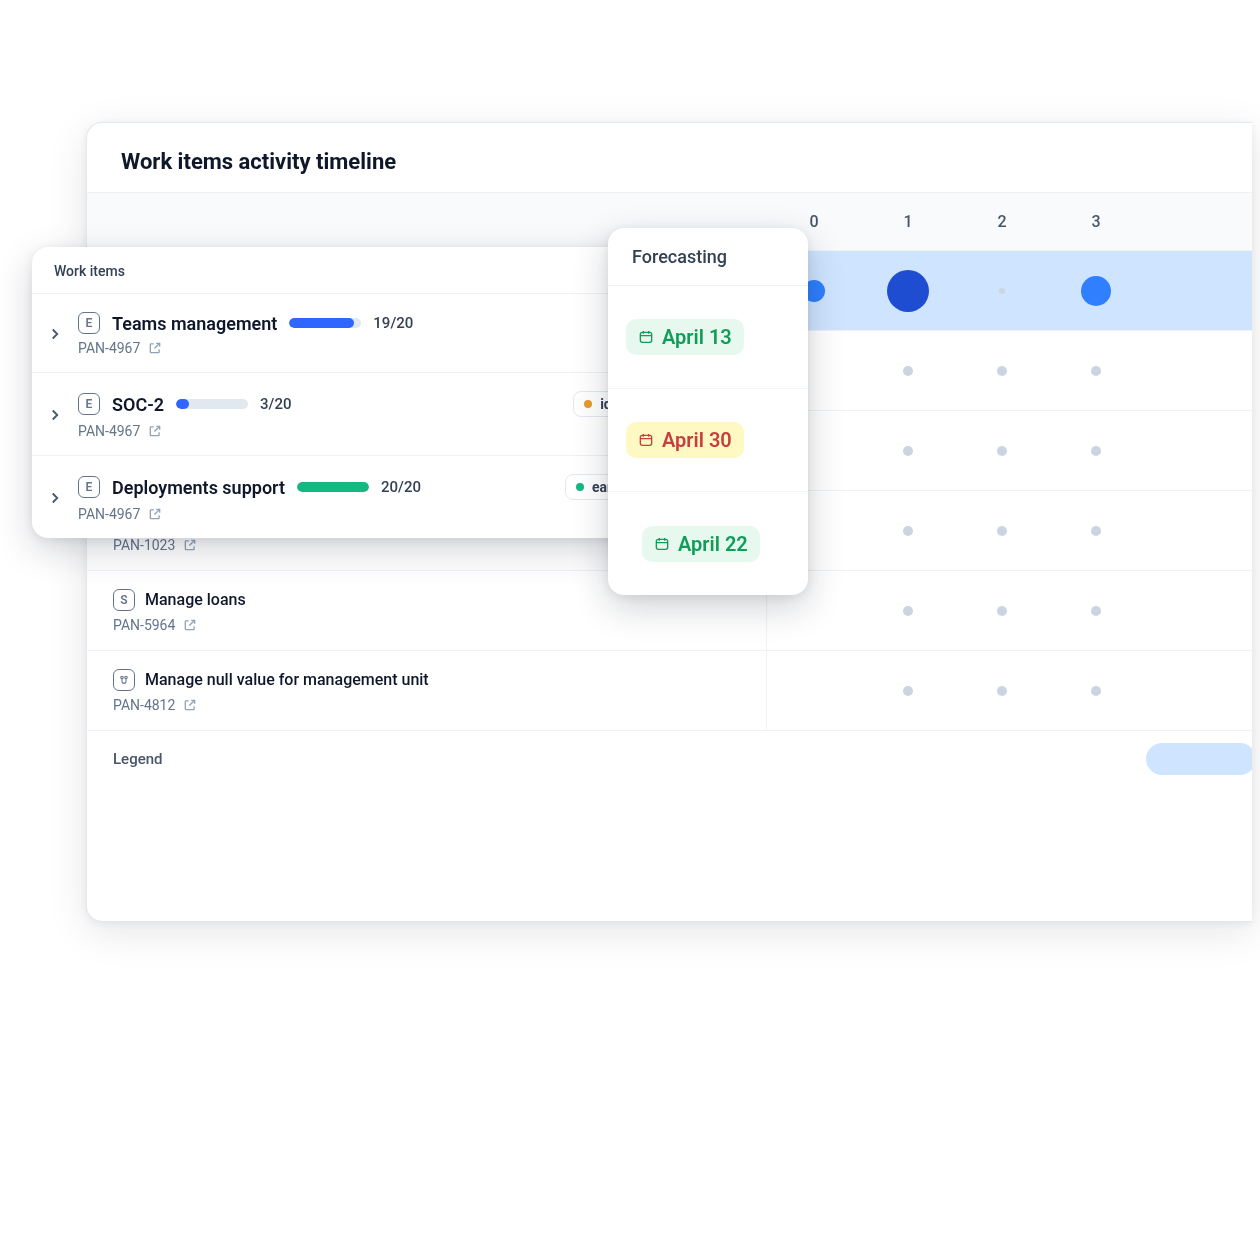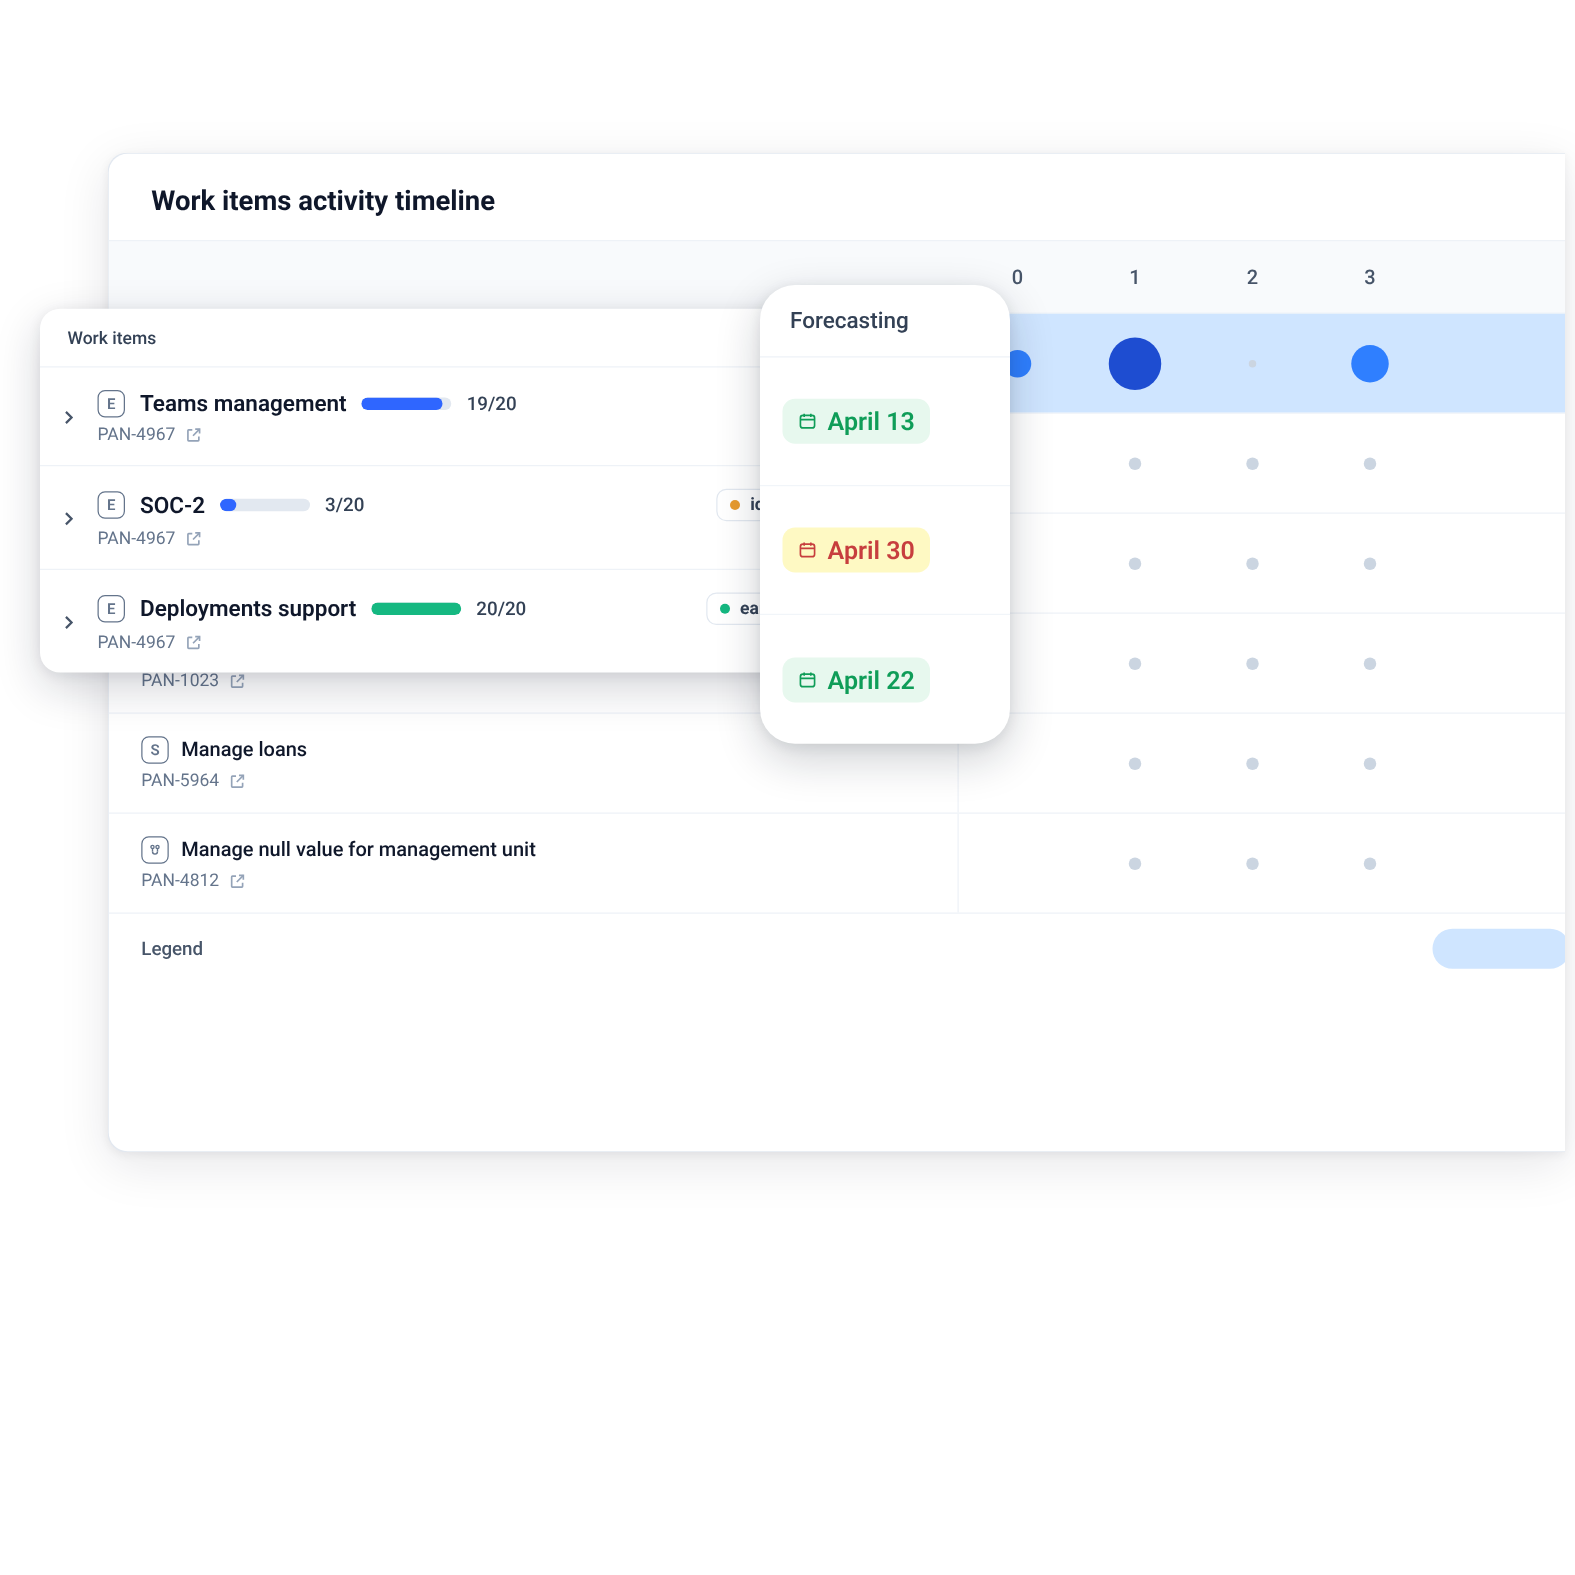--- a/index.html
+++ b/index.html
@@ -119,40 +119,40 @@
     border-radius: 16px;
   }
 
   
   .panel-forecast {
     position: absolute;
     top: 228px;
     left: 608px;
     width: 200px;
     background: #ffffff;
-    border-radius: 28px;
+    border-radius: 16px;
     box-shadow: 0 12px 36px rgba(15,23,42,0.20), 0 2px 10px rgba(15,23,42,0.08);
     overflow: hidden;
     z-index: 30;
   }
   .panel-forecast .fc-title {
     padding: 18px 24px;
     font-size: 18px;
     color: #334155;
     font-weight: 500;
     border-bottom: 1px solid #eef2f7;
   }
   .panel-forecast .fc-row {
     height: 103px;
     display: flex;
     align-items: center;
     padding: 0 18px;
     border-bottom: 1px solid #f1f5f9;
   }
-  .panel-forecast .fc-row:last-child { border-bottom: none; }
+  .panel-forecast .fc-row:last-child { border-bottom: none; margin-left: 16px; }
   .fc-chip {
     display: inline-flex;
     align-items: center;
     gap: 8px;
     padding: 6px 12px;
     border-radius: 10px;
     font-size: 20px;
     font-weight: 600;
   }
   .fc-chip.green { background: #e7f8ee; color: #0f9d58; }

